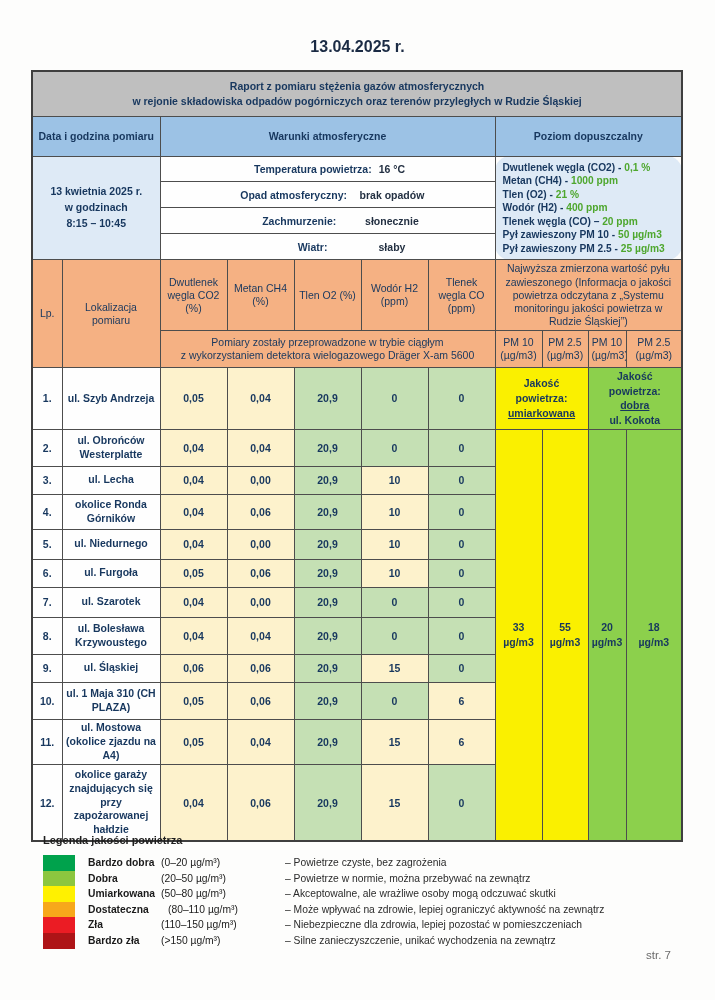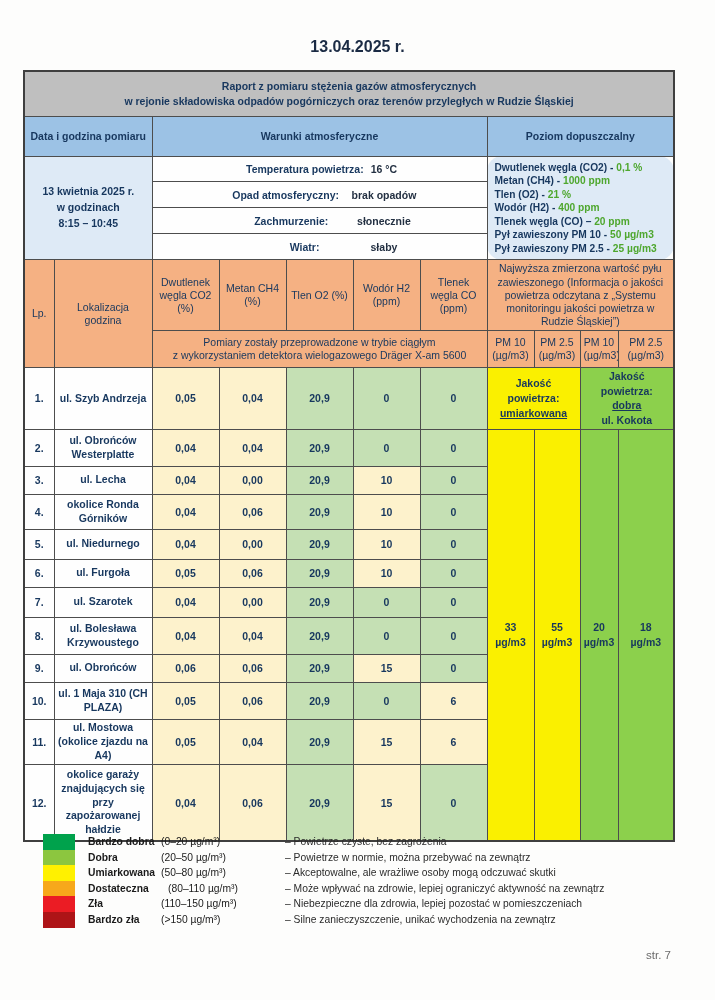--- a/index.html
+++ b/index.html
@@ -12,21 +12,21 @@
   .page{
     position:relative;width:715px;height:1000px;
     background:#fdfdfc;overflow:hidden;
     border-right:2px solid #d8d6d2;
   }
   .doc-date{
     position:absolute;top:38px;left:0;width:100%;
     text-align:center;font-size:16px;font-weight:700;color:#1b2b44;
   }
   table.report{
-    position:absolute;left:23px;top:70px;
+    position:absolute;left:31px;top:70px;
     width:652px;border-collapse:collapse;table-layout:fixed;
     border:2px solid #3f3f3f;
   }
   table.report td{
     border:1px solid #4d4d4d;
     padding:1px 3px;
     text-align:center;vertical-align:middle;
     font-size:10.5px;color:#17375e;
     overflow:hidden;
   }
@@ -133,21 +133,21 @@
     </tr>
     <tr class="weather-row" style="height:25px">
       <td colspan="5" class="cell-white">
         <span class="weather-label">Wiatr:</span>
         <span class="weather-value">słaby</span>
       </td>
     </tr>
 
     <tr class="band-orange" style="height:62px">
       <td rowspan="2">Lp.</td>
-      <td rowspan="2">Lokalizacja godzina</td>
+      <td rowspan="2">Lokalizacja pomiaru</td>
       <td>Dwutlenek węgla CO2 (%)</td>
       <td>Metan CH4 (%)</td>
       <td>Tlen O2 (%)</td>
       <td>Wodór H2 (ppm)</td>
       <td>Tlenek węgla CO (ppm)</td>
       <td colspan="4" class="pm-top-cell">Najwyższa zmierzona wartość pyłu zawieszonego (Informacja o jakości powietrza odczytana z „Systemu monitoringu jakości powietrza w Rudzie Śląskiej”)</td>
     </tr>
     <tr class="band-orange pm-head" style="height:37px">
       <td colspan="5" class="method-cell">
         <div>Pomiary zostały przeprowadzone w trybie ciągłym</div>
@@ -259,21 +259,21 @@
       <td class="c-loc">ul. Bolesława Krzywoustego</td>
       <td class="c-cream">0,04</td>
       <td class="c-cream">0,04</td>
       <td class="c-green">20,9</td>
       <td class="c-green">0</td>
       <td class="c-green">0</td>
     </tr>
 
     <tr style="height:28px">
       <td class="c-num">9.</td>
-      <td class="c-loc">ul. Obrońców</td>
+      <td class="c-loc">ul. Śląskiej</td>
       <td class="c-cream">0,06</td>
       <td class="c-cream">0,06</td>
       <td class="c-green">20,9</td>
       <td class="c-cream">15</td>
       <td class="c-green">0</td>
     </tr>
 
     <tr style="height:37px">
       <td class="c-num">10.</td>
       <td class="c-loc">ul. 1 Maja 310 (CH PLAZA)</td>
@@ -300,20 +300,21 @@
       <td class="c-cream">0,04</td>
       <td class="c-cream">0,06</td>
       <td class="c-green">20,9</td>
       <td class="c-cream">15</td>
       <td class="c-green">0</td>
     </tr>
   </tbody>
     </table>
 
   <div class="legend">
+    <div class="legend-title">Legenda jakości powietrza</div>
     <div class="legend-grid">
       <div class="legend-row">
         <div class="legend-swatch" style="background-color: rgb(0, 162, 76);"></div>
         <div class="legend-label">Bardzo dobra</div>
         <div class="legend-range">(0–20 µg/m³)</div>
         <div class="legend-desc">– Powietrze czyste, bez zagrożenia</div>
       </div>
       <div class="legend-row">
         <div class="legend-swatch" style="background-color: rgb(140, 198, 63);"></div>
         <div class="legend-label">Dobra</div>

